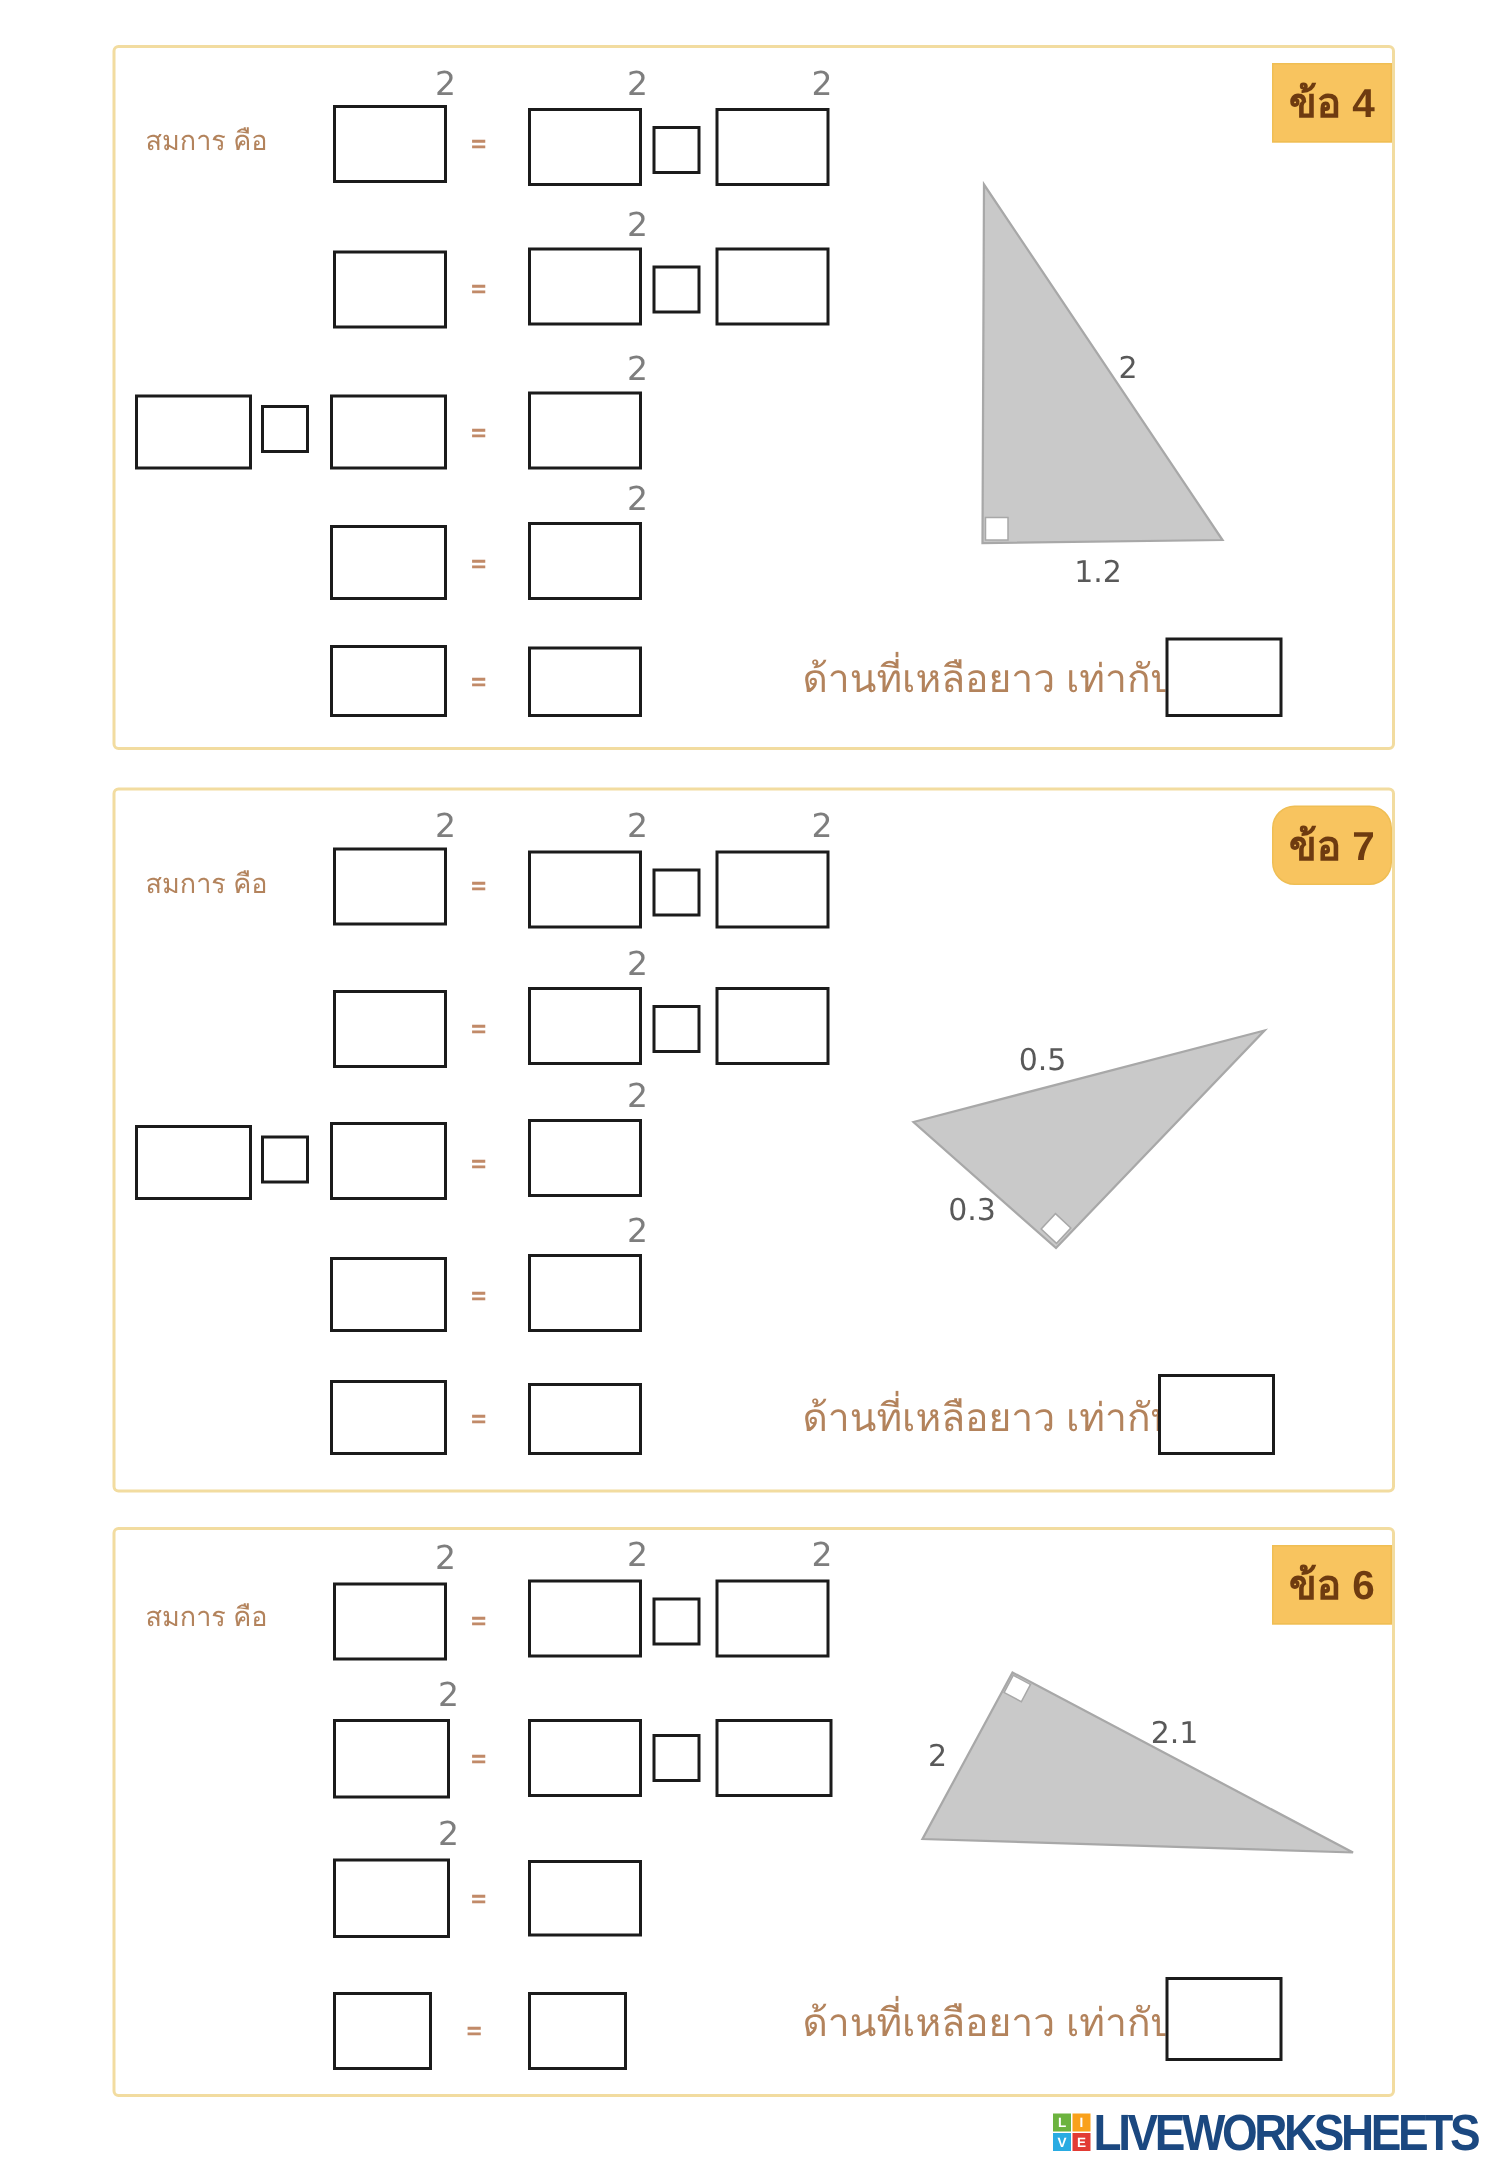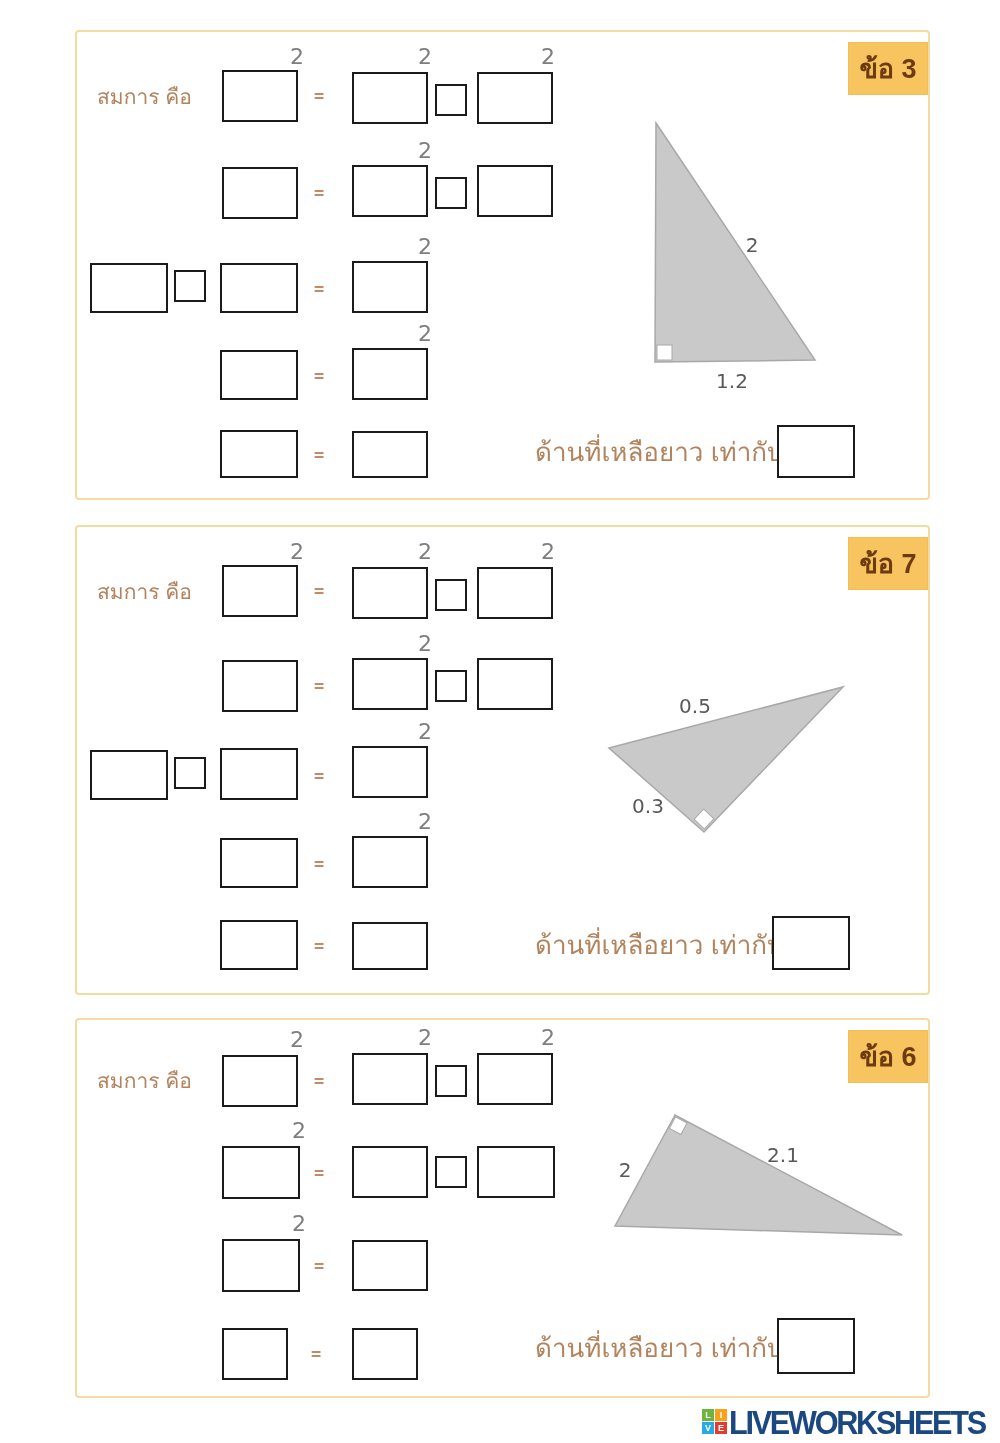--- a/index.html
+++ b/index.html
@@ -24,40 +24,40 @@
     position:absolute; width:32px; height:32px; border:2px solid #1b1b1b; background:#fff;
   }
   .sup {
     position:absolute; font-family:"DejaVu Sans",sans-serif; font-size:22px; color:#7E7E7E; line-height:1;
   }
   .eqs {
     position:absolute; font-family:"DejaVu Sans Mono",monospace; font-weight:bold;
     font-size:17px; color:#C18A68; line-height:1;
   }
   .lbl {
-    position:absolute; color:#B3835C; font-size:21px; line-height:1.2; white-space:nowrap;
+    position:absolute; color:#B3835C; font-size:18px; line-height:1.2; white-space:nowrap;
   }
   .tri { position:absolute; }
   .tri text { fill:#595959; font-size:20px; font-family:"DejaVu Sans",sans-serif; }
   .footer-logo { position:absolute; left:702px; top:1405px; display:flex; align-items:flex-start; }
   .logo-grid { display:grid; grid-template-columns:12px 12px; grid-template-rows:12px 12px; gap:1px; margin-top:4px; }
   .logo-cell { display:flex; align-items:center; justify-content:center; color:#fff; font-size:9px; font-weight:bold; }
   .c0 { background:#6CB33F; } .c1 { background:#F9A11B; } .c2 { background:#29ABE2; } .c3 { background:#E23B34; }
   .brand {
     margin-left:2px; color:#1B4880; font-weight:bold; font-size:34px; letter-spacing:-2.5px;
     transform:scaleX(0.9); transform-origin:left top; line-height:1;
   }
 </style>
 </head>
 <body>
 
 <div class="page">
 
   <div class="panel" style="top:30px; height:470px;"></div>
-  <div class="badge" style="left:848px; top:42px;">ข้อ 3</div>
+  <div class="badge" style="left:848px; top:42px;">ข้อ 4</div>
   <div class="lbl" style="left:97px; top:84px;">สมการ คือ</div>
 
   <div class="sup" style="left:290px; top:46px;">2</div>
   <div class="bx" style="left:222px; top:70px;"></div>
   <div class="eqs" style="left:314px; top:88px;">=</div>
   <div class="sup" style="left:418px; top:46px;">2</div>
   <div class="bx" style="left:352px; top:72px;"></div>
   <div class="sbx" style="left:435px; top:84px;"></div>
   <div class="sup" style="left:541px; top:46px;">2</div>
   <div class="bx" style="left:477px; top:72px;"></div>
@@ -89,21 +89,21 @@
     <polygon points="56,13 55,252 215,250" fill="#C9C9C9" stroke="#A8A8A8" stroke-width="1.5"></polygon>
     <rect x="57" y="235" width="15" height="15" fill="#ffffff" stroke="#A8A8A8" stroke-width="1"></rect>
     <text x="152" y="142" text-anchor="middle">2</text>
     <text x="132" y="278" text-anchor="middle">1.2</text>
   </svg>
 
   <div class="lbl" style="left:535px; top:437px; font-size:26px;">ด้านที่เหลือยาว เท่ากับ</div>
   <div class="bx" style="left:777px; top:425px; width:78px; height:53px;"></div>
 
   <div class="panel" style="top:525px; height:470px;"></div>
-  <div class="badge" style="left:848px; top:537px;">ข้อ 7</div>
+  <div class="badge" style="left:848px; top:537px;border-radius:15px;">ข้อ 7</div>
   <div class="lbl" style="left:97px; top:579px;">สมการ คือ</div>
 
   <div class="sup" style="left:290px; top:541px;">2</div>
   <div class="bx" style="left:222px; top:565px;"></div>
   <div class="eqs" style="left:314px; top:583px;">=</div>
   <div class="sup" style="left:418px; top:541px;">2</div>
   <div class="bx" style="left:352px; top:567px;"></div>
   <div class="sbx" style="left:435px; top:579px;"></div>
   <div class="sup" style="left:541px; top:541px;">2</div>
   <div class="bx" style="left:477px; top:567px;"></div>

